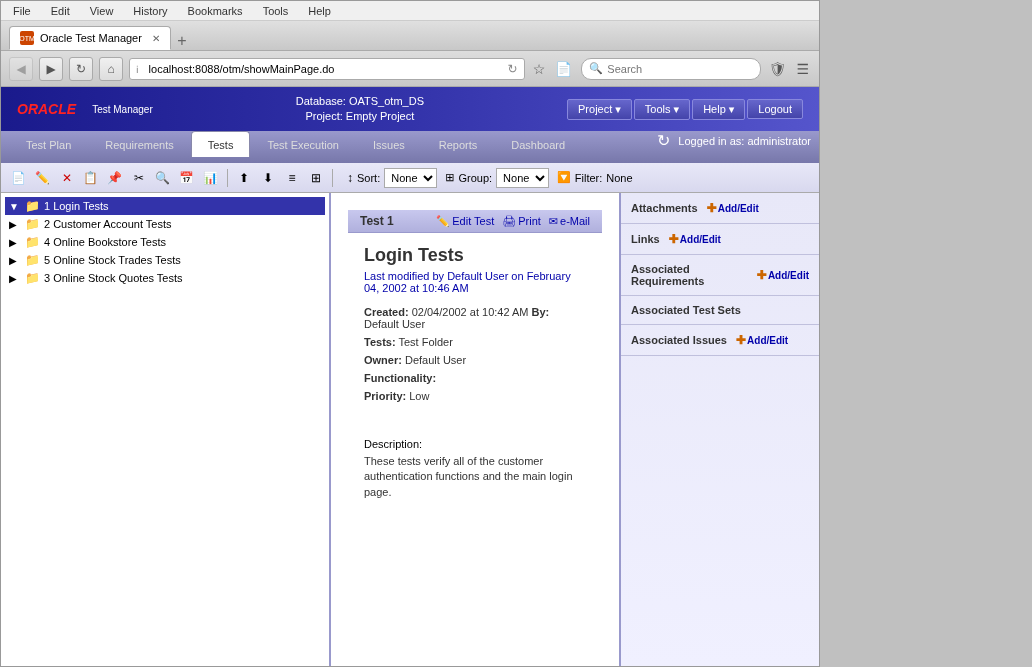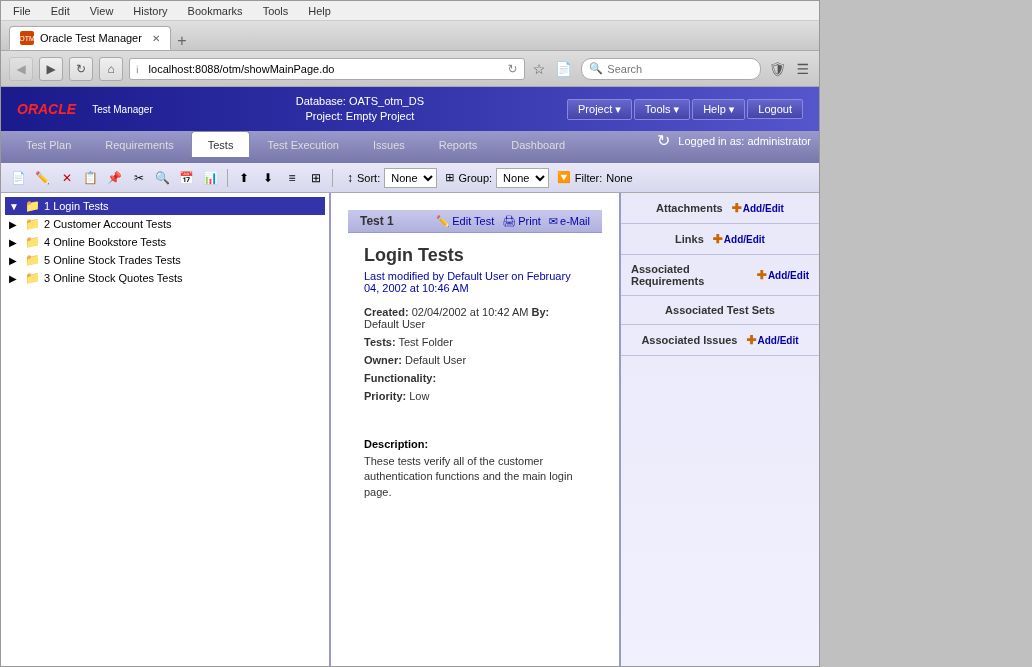--- a/index.html
+++ b/index.html
@@ -65,27 +65,27 @@
     .detail-header { background: linear-gradient(to bottom, #c8c8ee, #b0b0dd); padding: 4px 12px; display: flex; align-items: center; justify-content: space-between; border-bottom: 1px solid #9999cc; }
     .detail-title { font-size: 12px; font-weight: bold; color: #333; }
     .detail-actions { display: flex; gap: 8px; }
     .detail-action-btn { font-size: 11px; color: #0000aa; cursor: pointer; display: flex; align-items: center; gap: 2px; text-decoration: none; }
     .detail-body { padding: 12px 16px; }
     .item-title { font-size: 18px; font-weight: bold; color: #333; margin-bottom: 4px; }
     .item-modified { color: #0000aa; font-size: 11px; margin-bottom: 12px; }
     .field-row { margin-bottom: 6px; font-size: 11px; color: #333; }
     .field-label { font-weight: bold; }
     .desc-section { margin-top: 12px; font-size: 11px; }
-    .desc-label { font-weight: bold; margin-bottom: 4px; margin-top: 36px; }
+    .desc-label { font-weight: normal; margin-bottom: 4px; margin-top: 36px; }
     .desc-text { color: #333; line-height: 1.4; }
 
     
     .right-sidebar { width: 200px; border-left: 2px solid #9999cc; background: linear-gradient(to bottom, #e8e8f8, #f0f0ff); overflow-y: auto; }
     .sidebar-section { padding: 8px 10px; border-bottom: 1px solid #c0c0dd; }
-    .sidebar-section-header { display: flex; align-items: center; justify-content: center; font-size: 11px; font-weight: bold; color: #333; gap: 9px; }
+    .sidebar-section-header { display: flex; align-items: center; justify-content: flex-start; font-size: 11px; font-weight: bold; color: #333; gap: 9px; }
     .sidebar-add-link { color: #0000aa; font-size: 10px; cursor: pointer; display: flex; align-items: center; gap: 1px; }
     .add-icon { color: #cc6600; font-size: 12px; }
   </style>
 </head>
 <body>
 
 <div class="browser-frame">
 
   <div class="menu-bar">
     <span class="menu-item">File</span>

